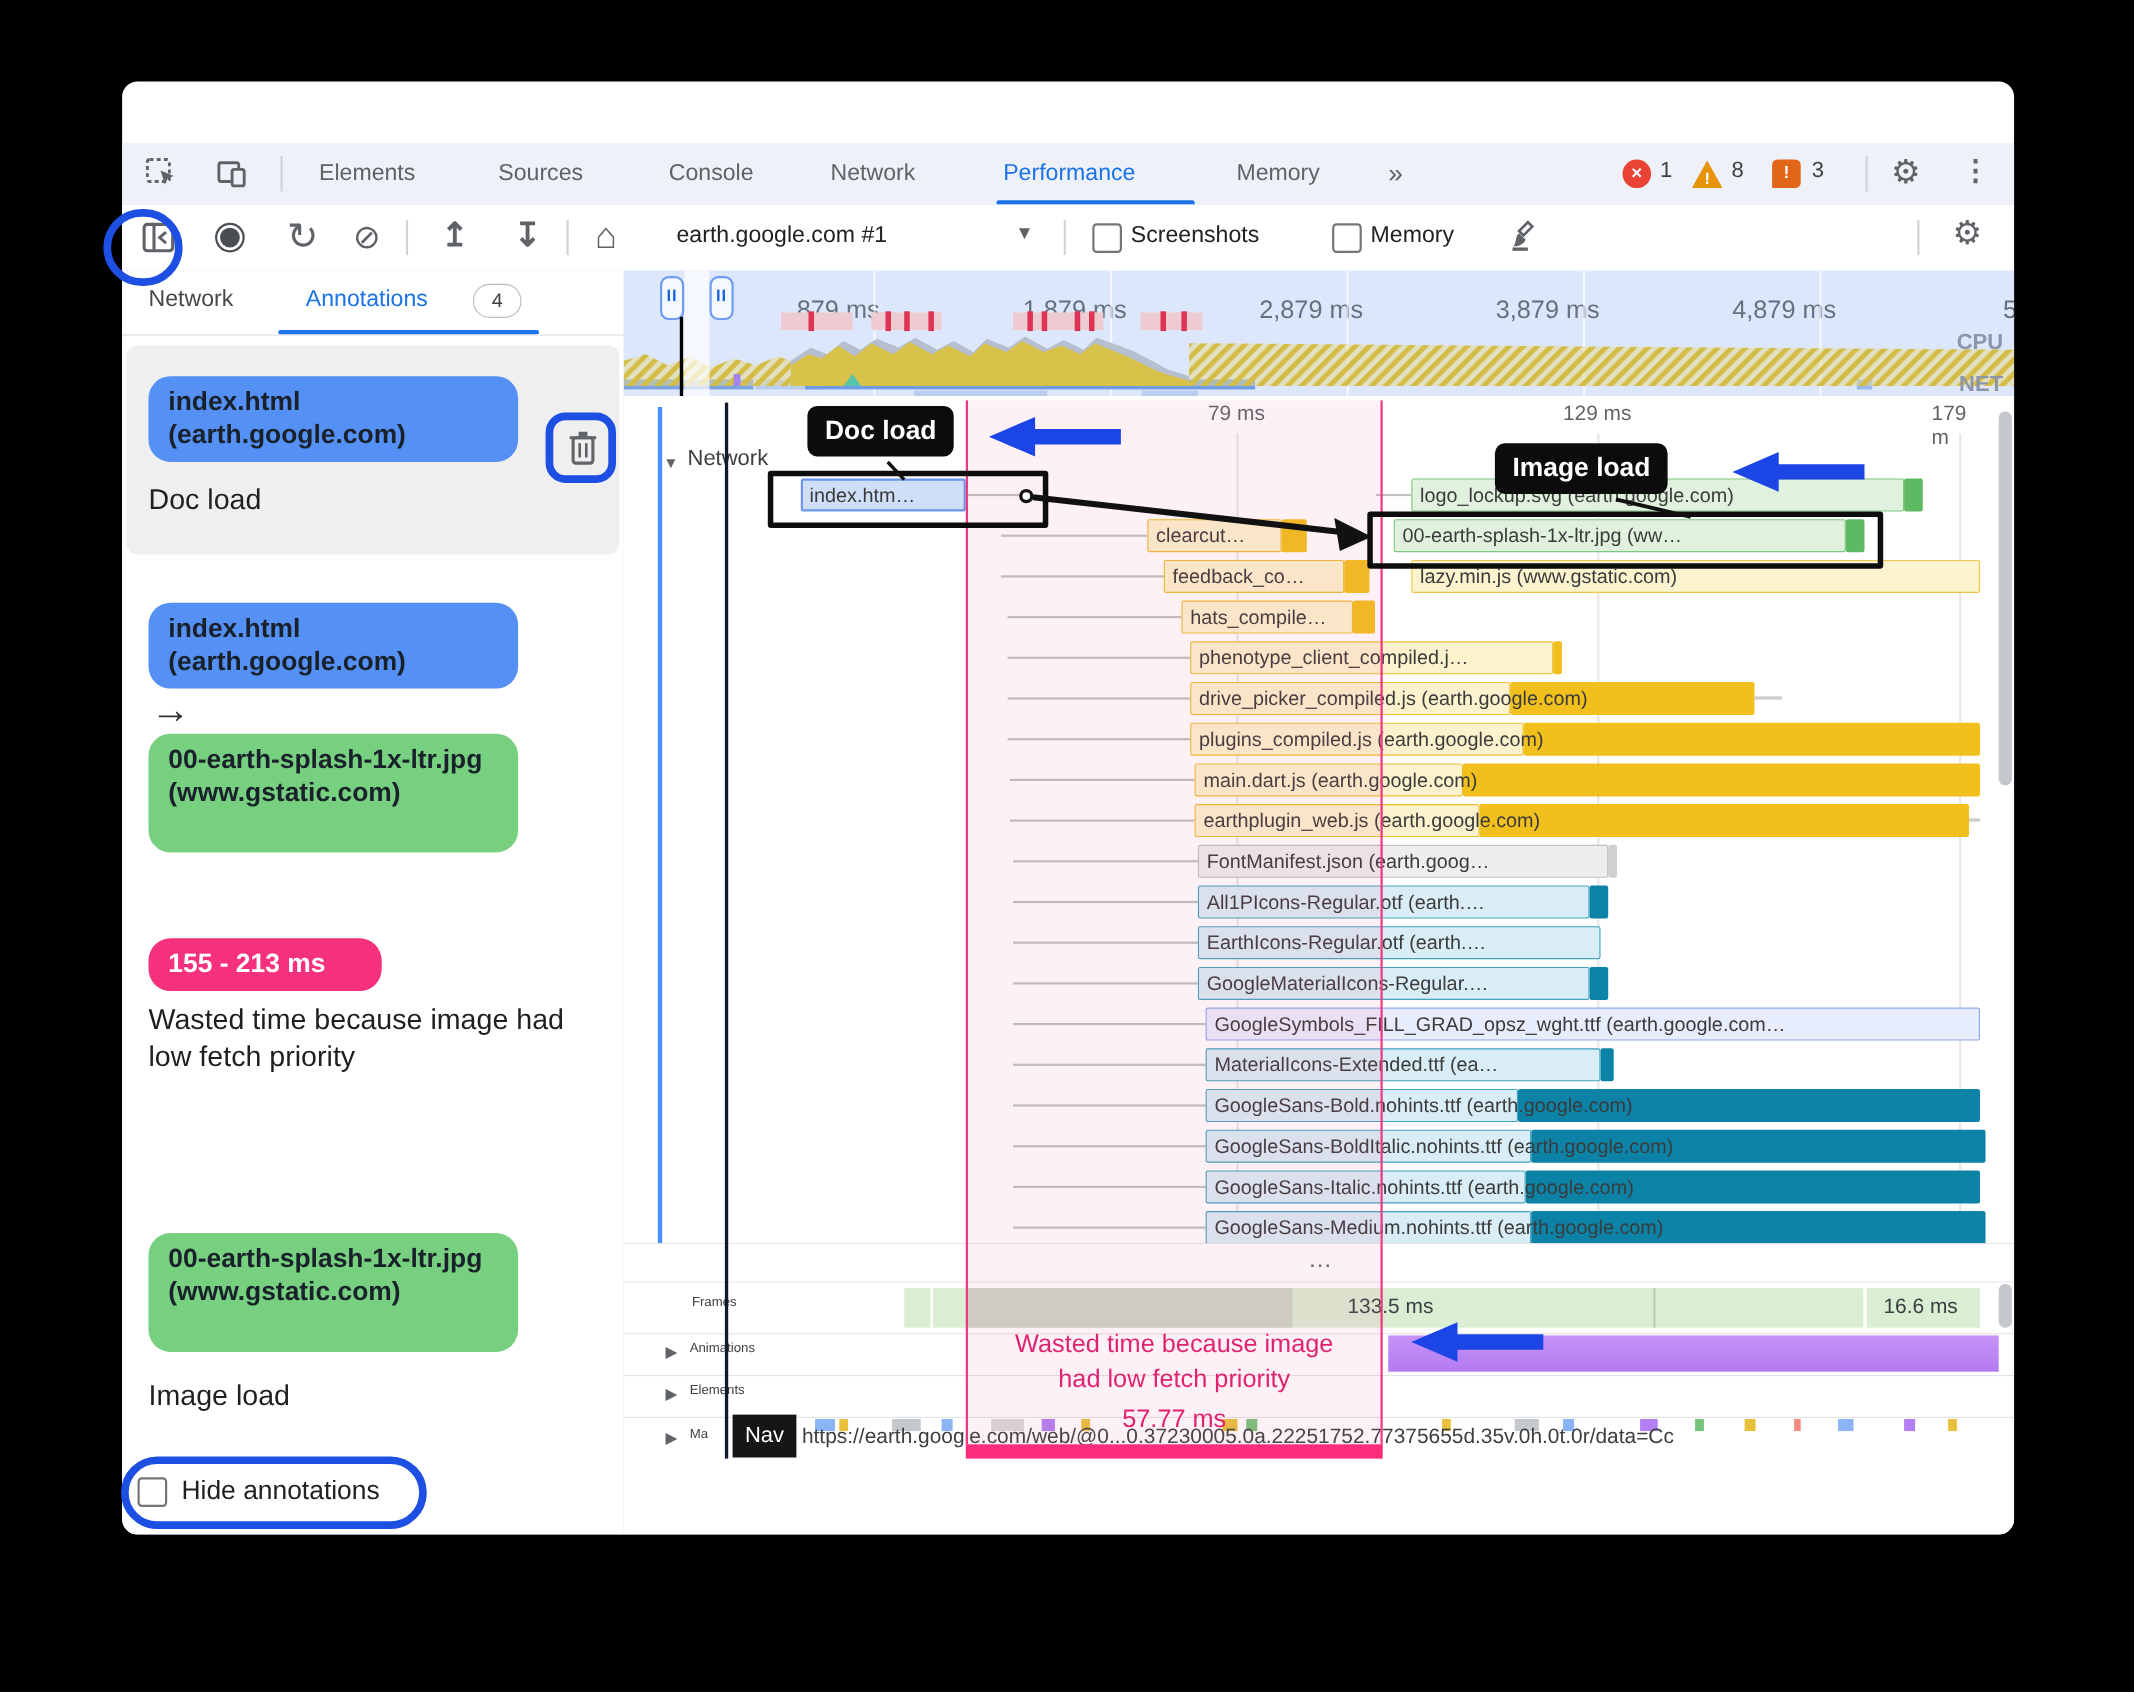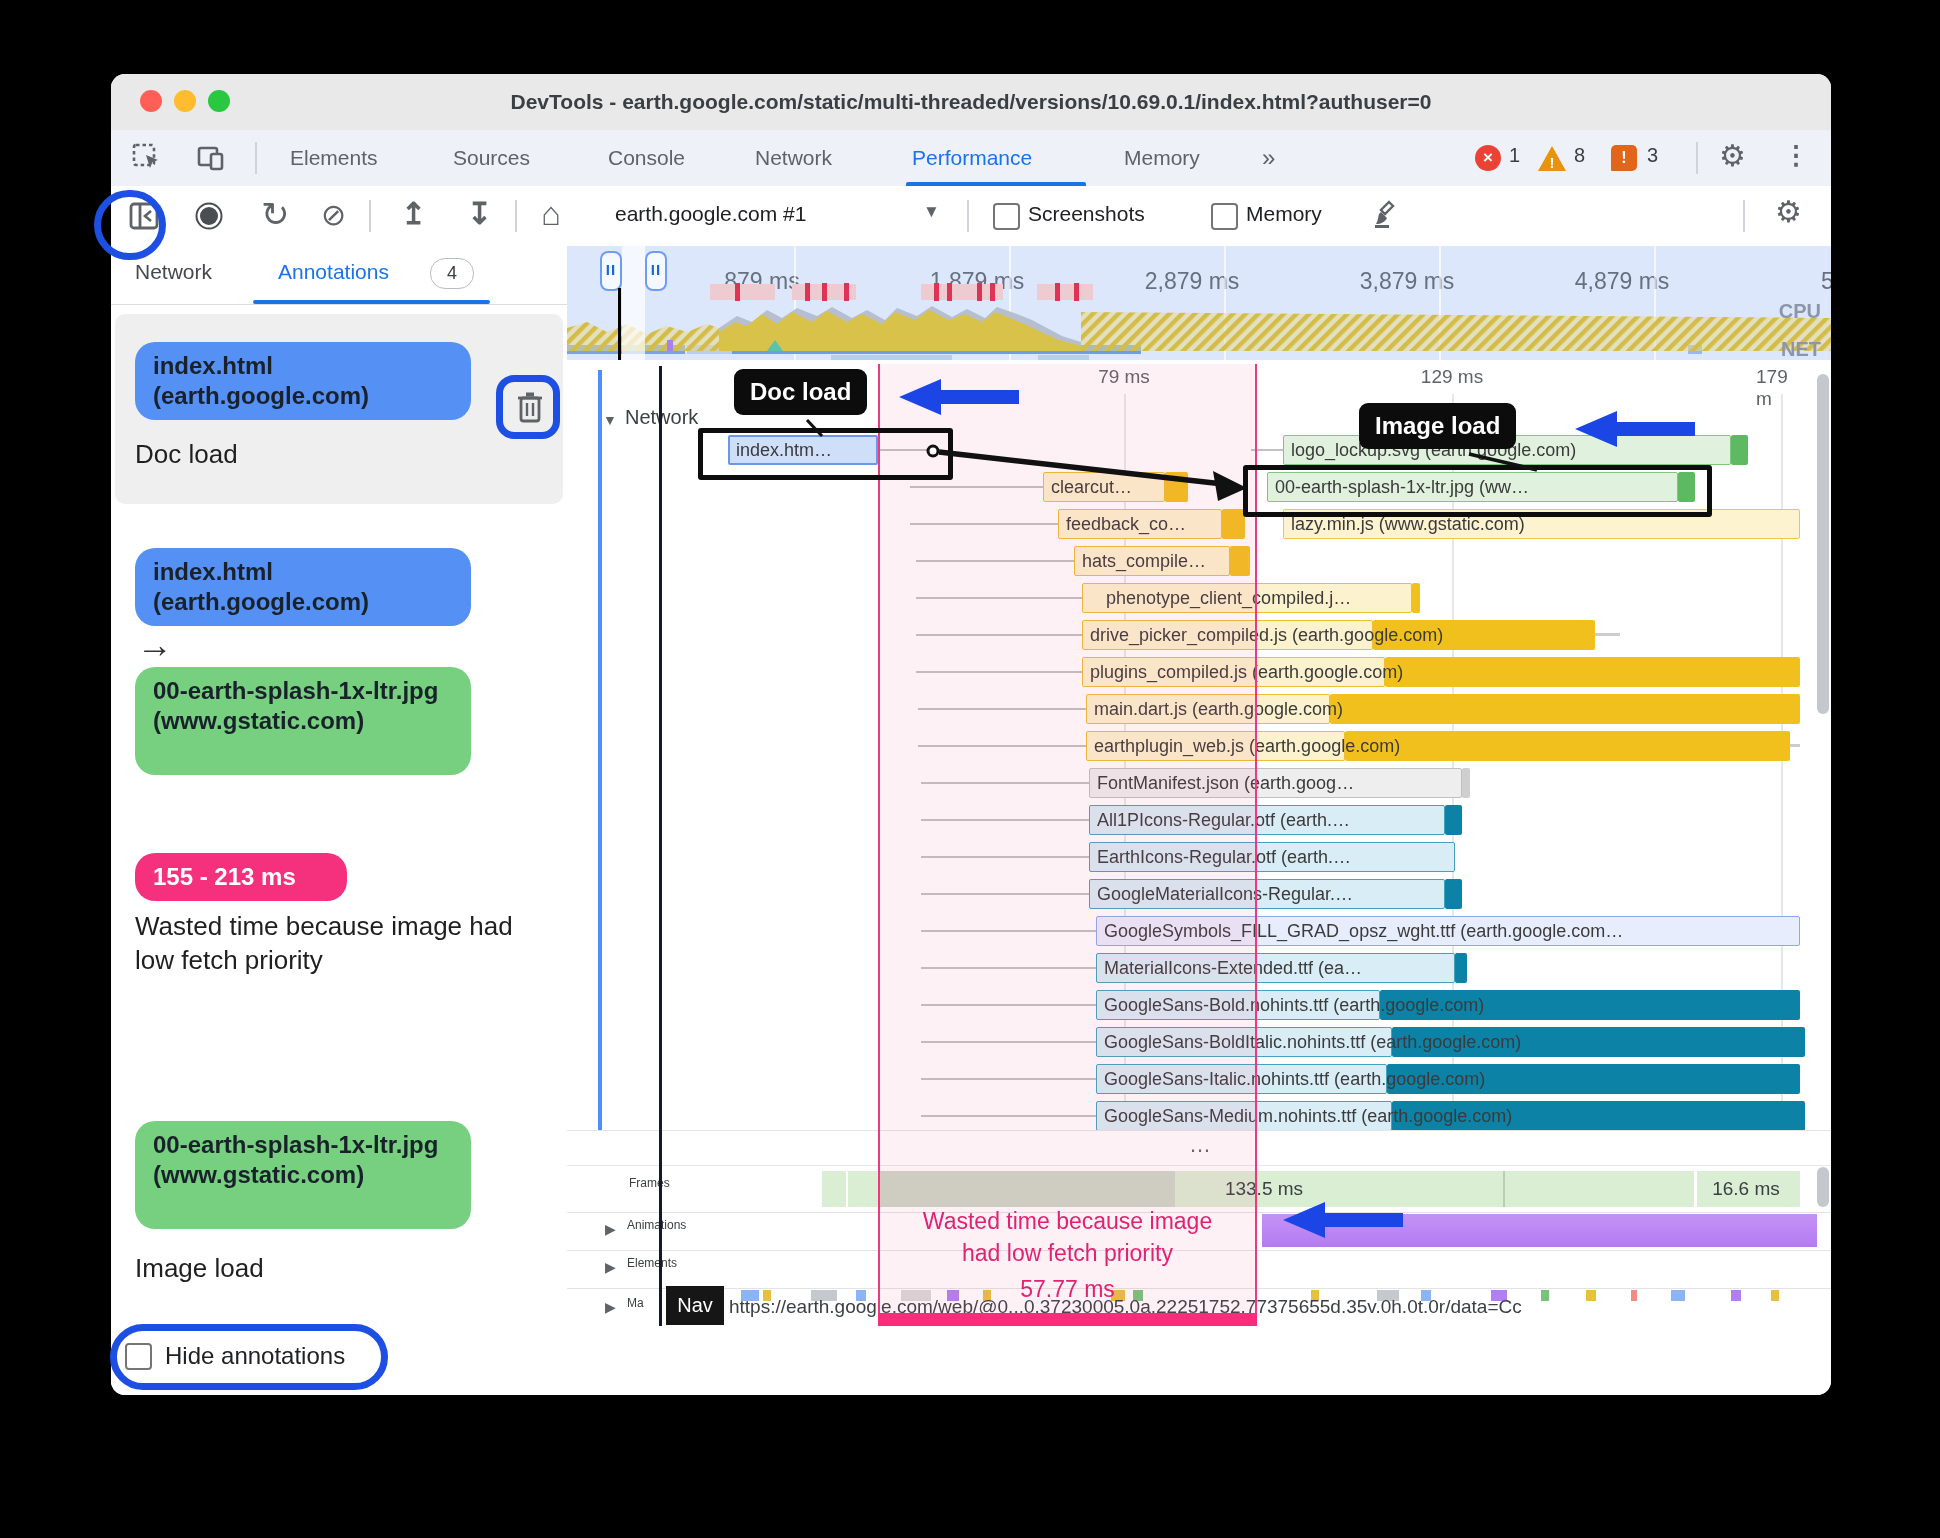--- a/index.html
+++ b/index.html
@@ -96,26 +96,20 @@
   .btab-underline{position:absolute;left:24px;top:58px;width:163px;height:4px;background:#1a73e8;border-radius:2px;}
   
   .ring{position:absolute;border:7px solid #1d4fe3;box-sizing:border-box;z-index:60;}
 </style>
 </head>
 <body>
 
 <div class="stage">
   <div class="win">
 
-    <div class="titlebar">
-      <div class="light" style="left:29px;background:#ff5f57;"></div>
-      <div class="light" style="left:63px;background:#febc2e;"></div>
-      <div class="light" style="left:97px;background:#28c840;"></div>
-      <div class="title">DevTools - earth.google.com/static/multi-threaded/versions/10.69.0.1/index.html?authuser=0</div>
-    </div>
 
     <div class="tabbar">
       <span class="icnT" style="left:20px;top:12px;">
         <svg width="32" height="32" viewBox="0 0 32 32">
             <rect x="3" y="3" width="20" height="20" rx="2" fill="none" stroke="#5f6368" stroke-width="2.6" stroke-dasharray="3.5 3"></rect>
             <path d="M15 13 L27 18 L21.5 20 L19 26 Z" fill="#5f6368"></path>
           </svg>
       </span>
       <span class="icnT" style="left:84px;top:12px;">
         <svg width="32" height="32" viewBox="0 0 32 32">
@@ -300,21 +294,21 @@
           <div class="bar-label" style="left: 491px; top: 149px;">feedback_co…</div>
           <div class="bar jslight" style="left: 716px; top: 149px; width: 517px;"></div>
           <div class="bar-label" style="left: 716px; top: 149px;">lazy.min.js (www.gstatic.com)</div>
           <div class="whisker" style="left: 349px; top: 200px; width: 158px;"></div>
           <div class="bar jsdark" style="left: 663px; top: 186px; width: 20px;"></div>
           <div class="bar js" style="left: 507px; top: 186px; width: 156px;"></div>
           <div class="bar-label" style="left: 507px; top: 186px;">hats_compile…</div>
           <div class="whisker" style="left: 349px; top: 237px; width: 166px;"></div>
           <div class="bar jsdark" style="left: 845px; top: 223px; width: 8px;"></div>
           <div class="bar js" style="left: 515px; top: 223px; width: 330px;"></div>
-          <div class="bar-label" style="left: 515px; top: 223px; margin-left: 16px;">phenotype_client_compiled.j…</div>
+          <div class="bar-label" style="left: 515px; top: 223px;">phenotype_client_compiled.j…</div>
           <div class="whisker" style="left: 349px; top: 274px; width: 166px;"></div>
           <div class="bar jsdark" style="left: 806px; top: 260px; width: 222px;"></div>
           <div class="bar js" style="left: 515px; top: 260px; width: 291px;"></div>
           <div class="tail" style="left: 1028px; top: 273px; width: 25px;"></div>
           <div class="bar-label" style="left: 515px; top: 260px;">drive_picker_compiled.js (earth.google.com)</div>
           <div class="whisker" style="left: 349px; top: 311px; width: 166px;"></div>
           <div class="bar jsdark" style="left: 818px; top: 297px; width: 415px;"></div>
           <div class="bar js" style="left: 515px; top: 297px; width: 303px;"></div>
           <div class="bar-label" style="left: 515px; top: 297px;">plugins_compiled.js (earth.google.com)</div>
           <div class="whisker" style="left: 351px; top: 348px; width: 168px;"></div>

